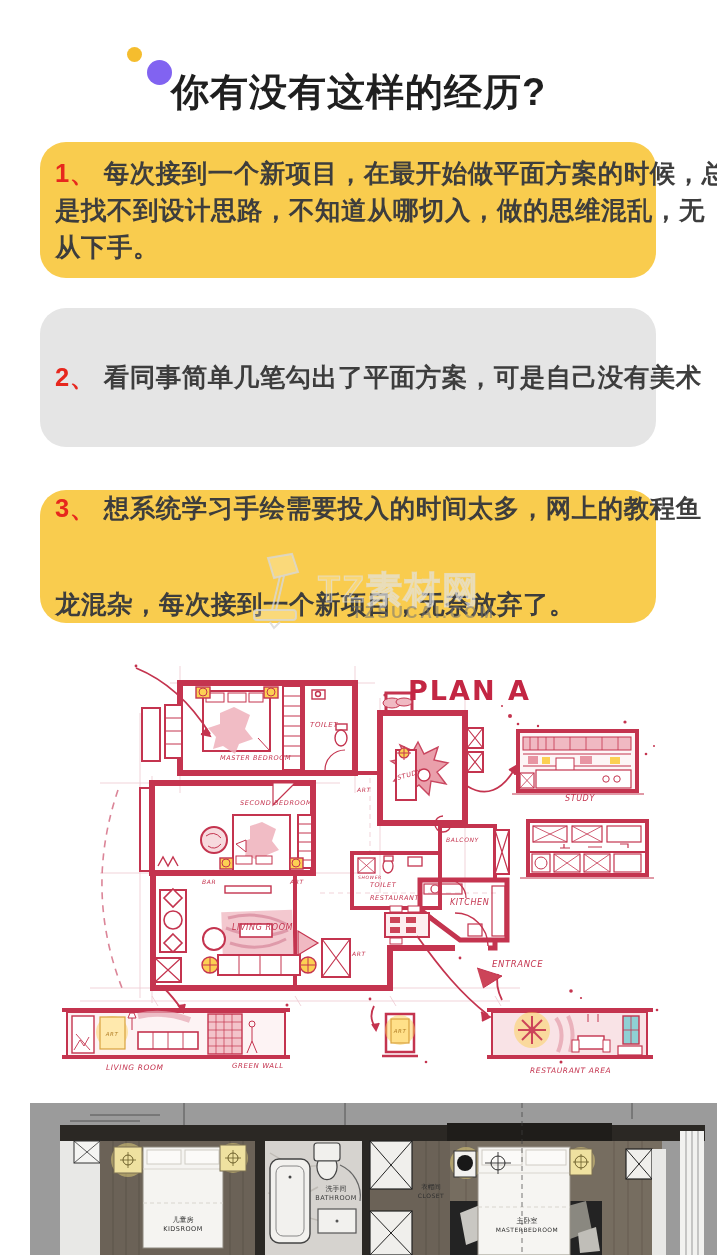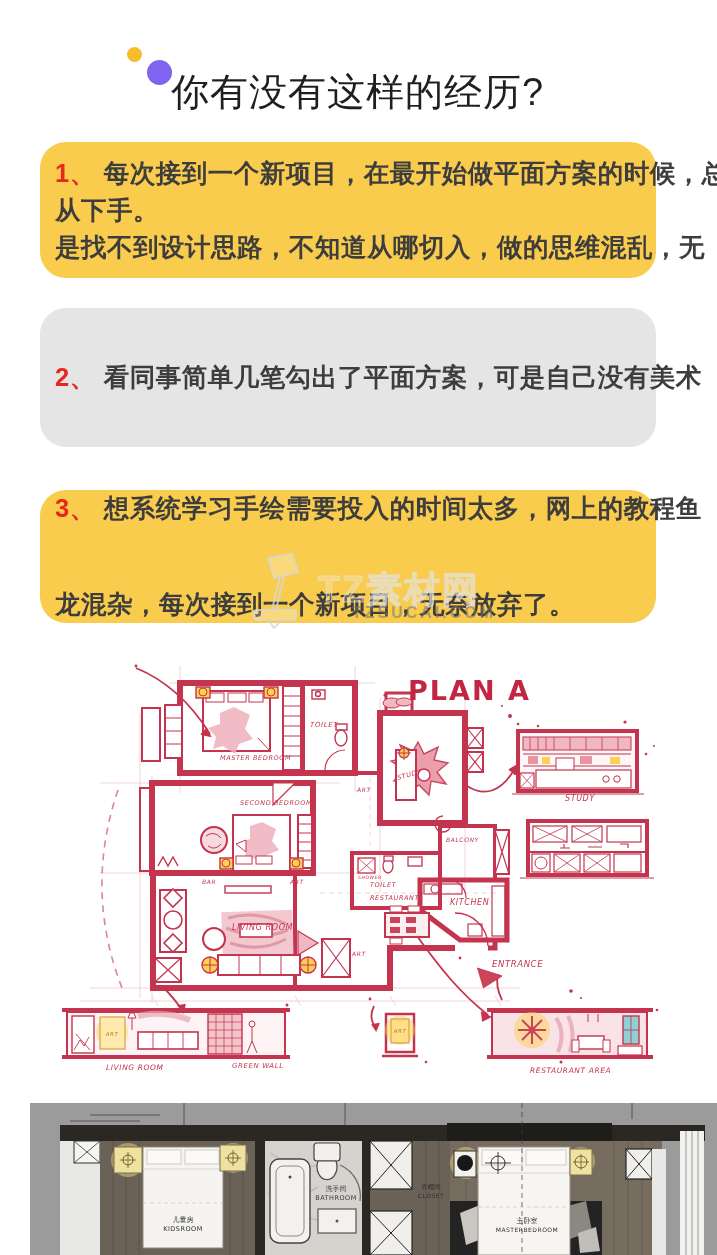--- a/index.html
+++ b/index.html
@@ -2,21 +2,21 @@
 <html><head>
 <meta charset="utf-8">
 <style>
   html,body{margin:0;padding:0;background:#ffffff;}
   #page{position:relative;width:717px;height:1255px;background:#ffffff;overflow:hidden;
         font-family:"Liberation Sans",sans-serif;}
   
   .dot{position:absolute;border-radius:50%;}
   #dot-yellow{left:127px;top:47px;width:15px;height:15px;}
   #dot-purple{left:147px;top:60px;width:25px;height:25px;}
-  #page-title{position:absolute;left:171px;top:42px;font-size:38px;font-weight:400;
+  #page-title{position:absolute;left:171px;top:42px;font-size:38px;font-weight:700;
               color:#1f1f1f;letter-spacing:1px;white-space:nowrap;}
   
   .bubble{position:absolute;left:40px;width:616px;border-radius:26px;box-sizing:border-box;
           padding:0 12px 0 15px;display:flex;flex-direction:column;justify-content:center;
           font-size:25.5px;font-weight:700;color:#3d3d3d;line-height:37px;letter-spacing:0.5px;}
   .bubble .bl{white-space:nowrap;}
   .bubble .num{font-weight:700;margin-right:8px;}
   #bubble-1{top:142px;height:136px;}
   #bubble-2{top:308px;height:139px;}
   #bubble-3{top:490px;height:133px;}
@@ -34,22 +34,22 @@
 <body>
 
 <div id="page">
 
   <span class="dot" id="dot-yellow" style="background: rgb(245, 189, 46);"></span>
   <span class="dot" id="dot-purple" style="background: rgb(129, 99, 241);"></span>
   <h1 id="page-title">你有没有这样的经历?</h1>
 
   <div class="bubble" id="bubble-1" style="background: rgb(249, 204, 78);">
       <div class="bl"><span class="num" style="color: rgb(231, 39, 29);">1、</span>每次接到一个新项目，在最开始做平面方案的时候，总</div>
+      <div class="bl">是找不到设计思路，不知道从哪切入，做的思维混乱，无</div>
       <div class="bl">从下手。</div>
-      <div class="bl">是找不到设计思路，不知道从哪切入，做的思维混乱，无</div>
     </div>
   <div class="bubble" id="bubble-2" style="background: #e5e5e5;">
       <div class="bl"><span class="num" style="color: rgb(231, 39, 29);">2、</span>看同事简单几笔勾出了平面方案，可是自己没有美术</div>
     </div>
   <div class="bubble" id="bubble-3" style="background: rgb(249, 204, 78); justify-content: space-between;">
       <div class="bl"><span class="num" style="color: rgb(231, 39, 29);">3、</span>想系统学习手绘需要投入的时间太多，网上的教程鱼</div>
       <div class="bl">龙混杂，每次接到一个新项目，无奈放弃了。</div>
     </div>
 
   <div id="watermark">

